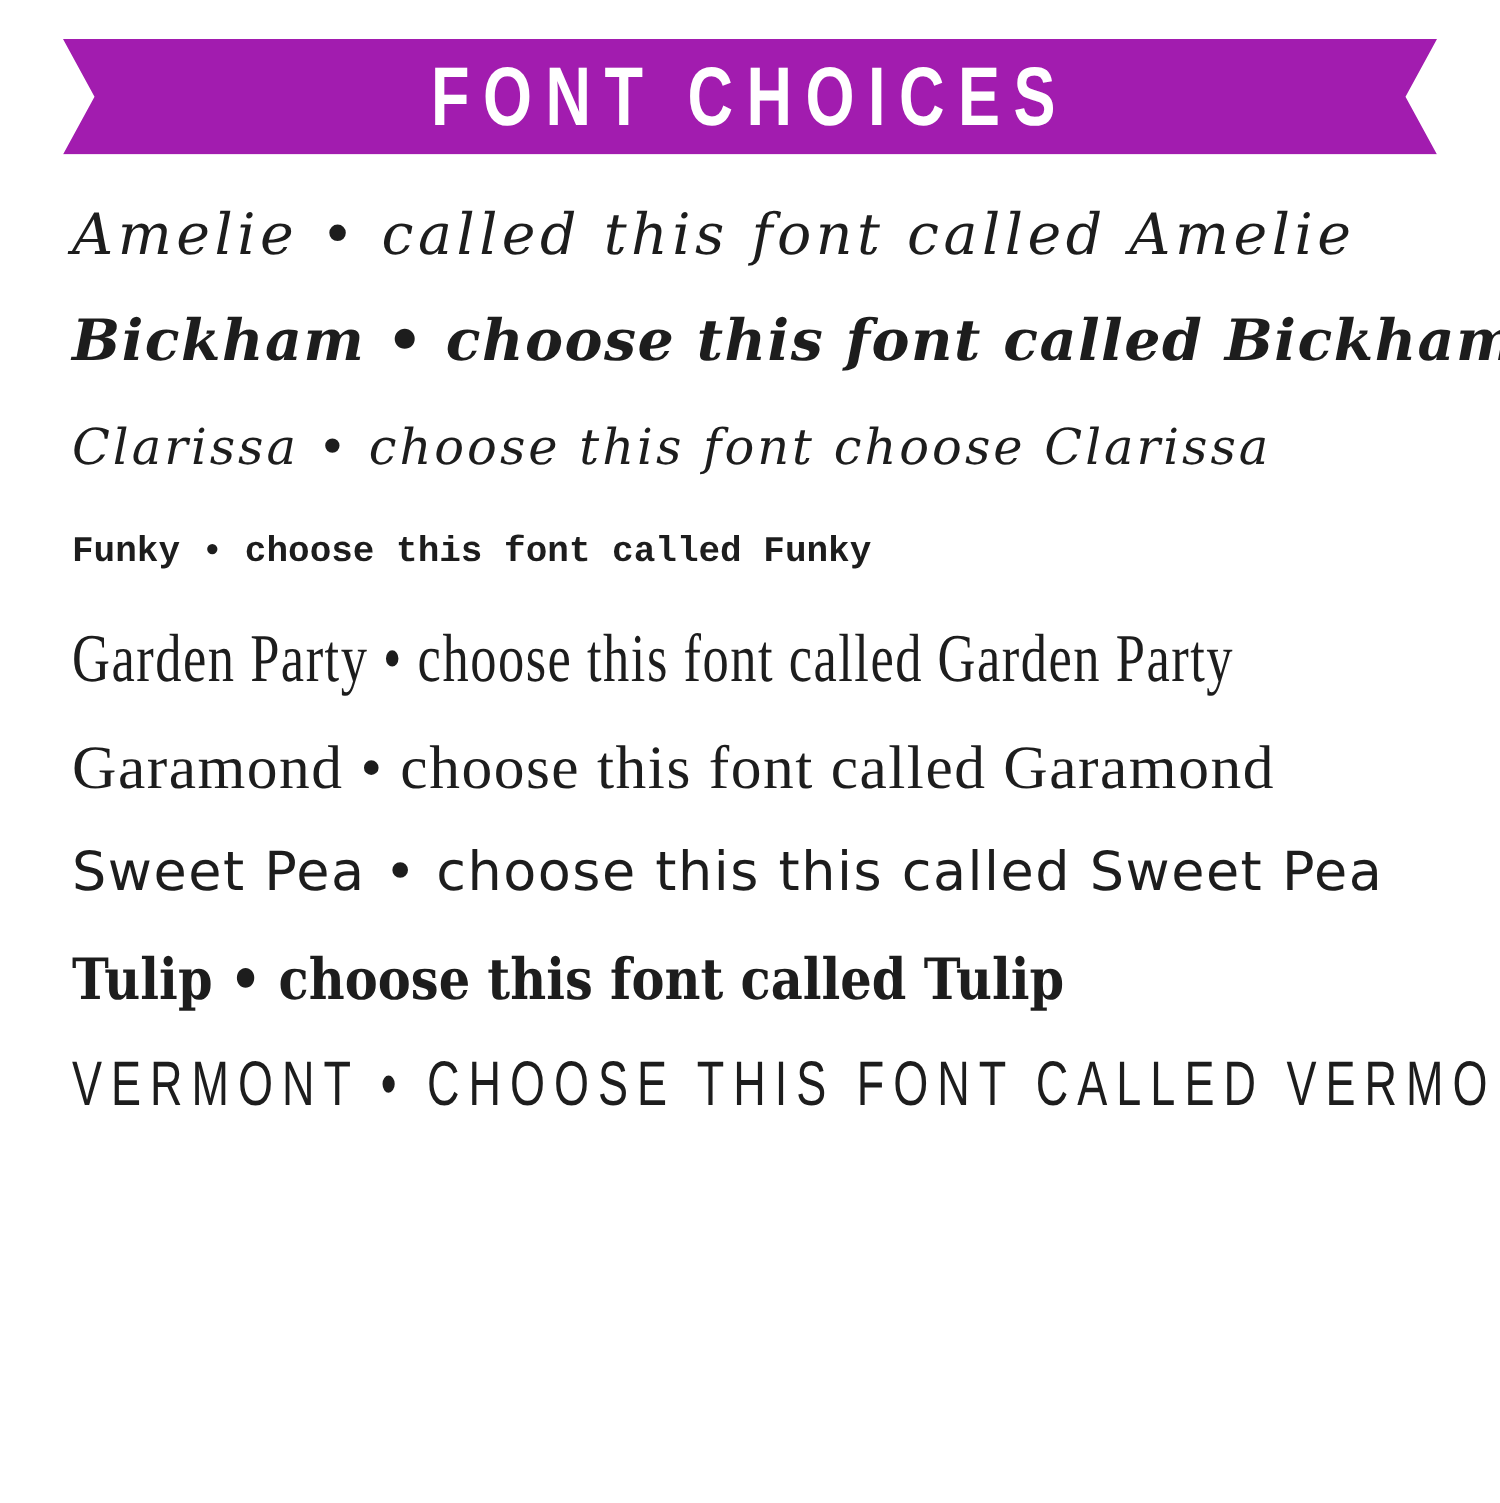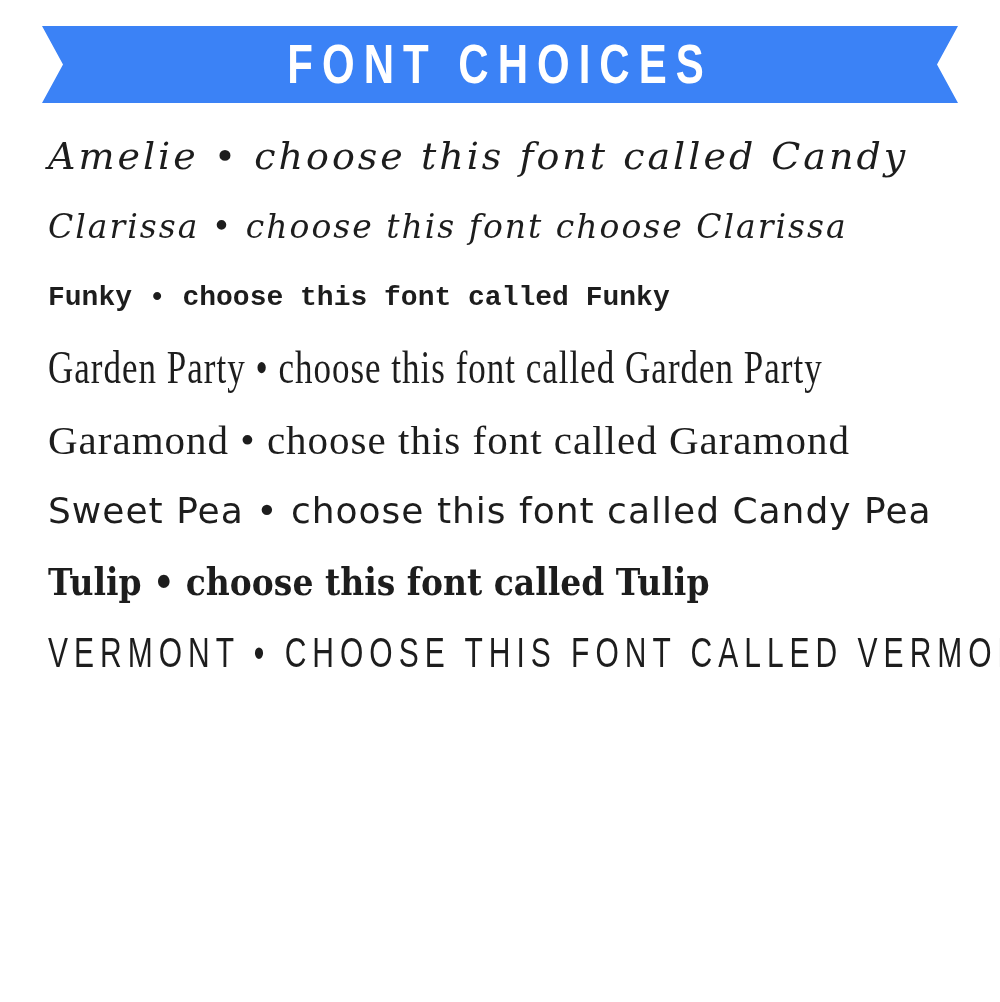--- a/index.html
+++ b/index.html
@@ -16,21 +16,21 @@
     color: #1d1d1d;
   }
 
   
   .ribbon {
     position: absolute;
     top: 26px;
     left: 42px;
     width: 916px;
     height: 77px;
-    background: #3b82f6;
+    background: #a21caf;
     clip-path: polygon(0 0, 100% 0, calc(100% - 21px) 50%, 100% 100%, 0 100%, 21px 50%);
     display: flex;
     align-items: center;
     justify-content: center;
   }
   .ribbon-title {
     display: inline-block;
     font-family: "Liberation Sans", sans-serif;
     font-weight: bold;
     font-size: 42px;
@@ -86,21 +86,21 @@
   }
   .f-clarissa {
     font-family: "DejaVu Serif", serif;
     font-style: italic;
     font-size: 33px;
     letter-spacing: 2px;
   }
   .f-funky {
     font-family: "Liberation Mono", monospace;
     font-weight: bold;
-    font-size: 28px;
+    font-size: 24px;
   }
   .f-garden-party {
     font-family: "Liberation Serif", serif;
     font-size: 35px;
     letter-spacing: 1px;
     transform: scaleY(1.3);
   }
   .f-garamond {
     font-family: "Liberation Serif", serif;
     font-size: 41px;
@@ -133,36 +133,39 @@
 </style>
 </head>
 <body>
 
 <div class="ribbon">
   <span class="ribbon-title">FONT CHOICES</span>
 </div>
 
 <div class="font-list">
   <div class="font-row">
-    <span class="f-amelie">Amelie • choose this font called Candy</span>
+    <span class="f-amelie">Amelie • called this font called Amelie</span>
+  </div>
+  <div class="font-row">
+    <span class="f-bickham">Bickham • choose this font called Bickham</span>
   </div>
   <div class="font-row">
     <span class="f-clarissa">Clarissa • choose this font choose Clarissa</span>
   </div>
   <div class="font-row">
     <span class="f-funky">Funky • choose this font called Funky</span>
   </div>
   <div class="font-row">
     <span class="f-garden-party">Garden Party • choose this font called Garden Party</span>
   </div>
   <div class="font-row">
     <span class="f-garamond">Garamond • choose this font called Garamond</span>
   </div>
   <div class="font-row">
-    <span class="f-sweet-pea">Sweet Pea • choose this font called Candy Pea</span>
+    <span class="f-sweet-pea">Sweet Pea • choose this this called Sweet Pea</span>
   </div>
   <div class="font-row">
     <span class="f-tulip">Tulip • choose this font called Tulip</span>
   </div>
   <div class="font-row">
     <span class="f-vermont">VERMONT • CHOOSE THIS FONT CALLED VERMONT</span>
   </div>
 </div>
 
 </body></html>

